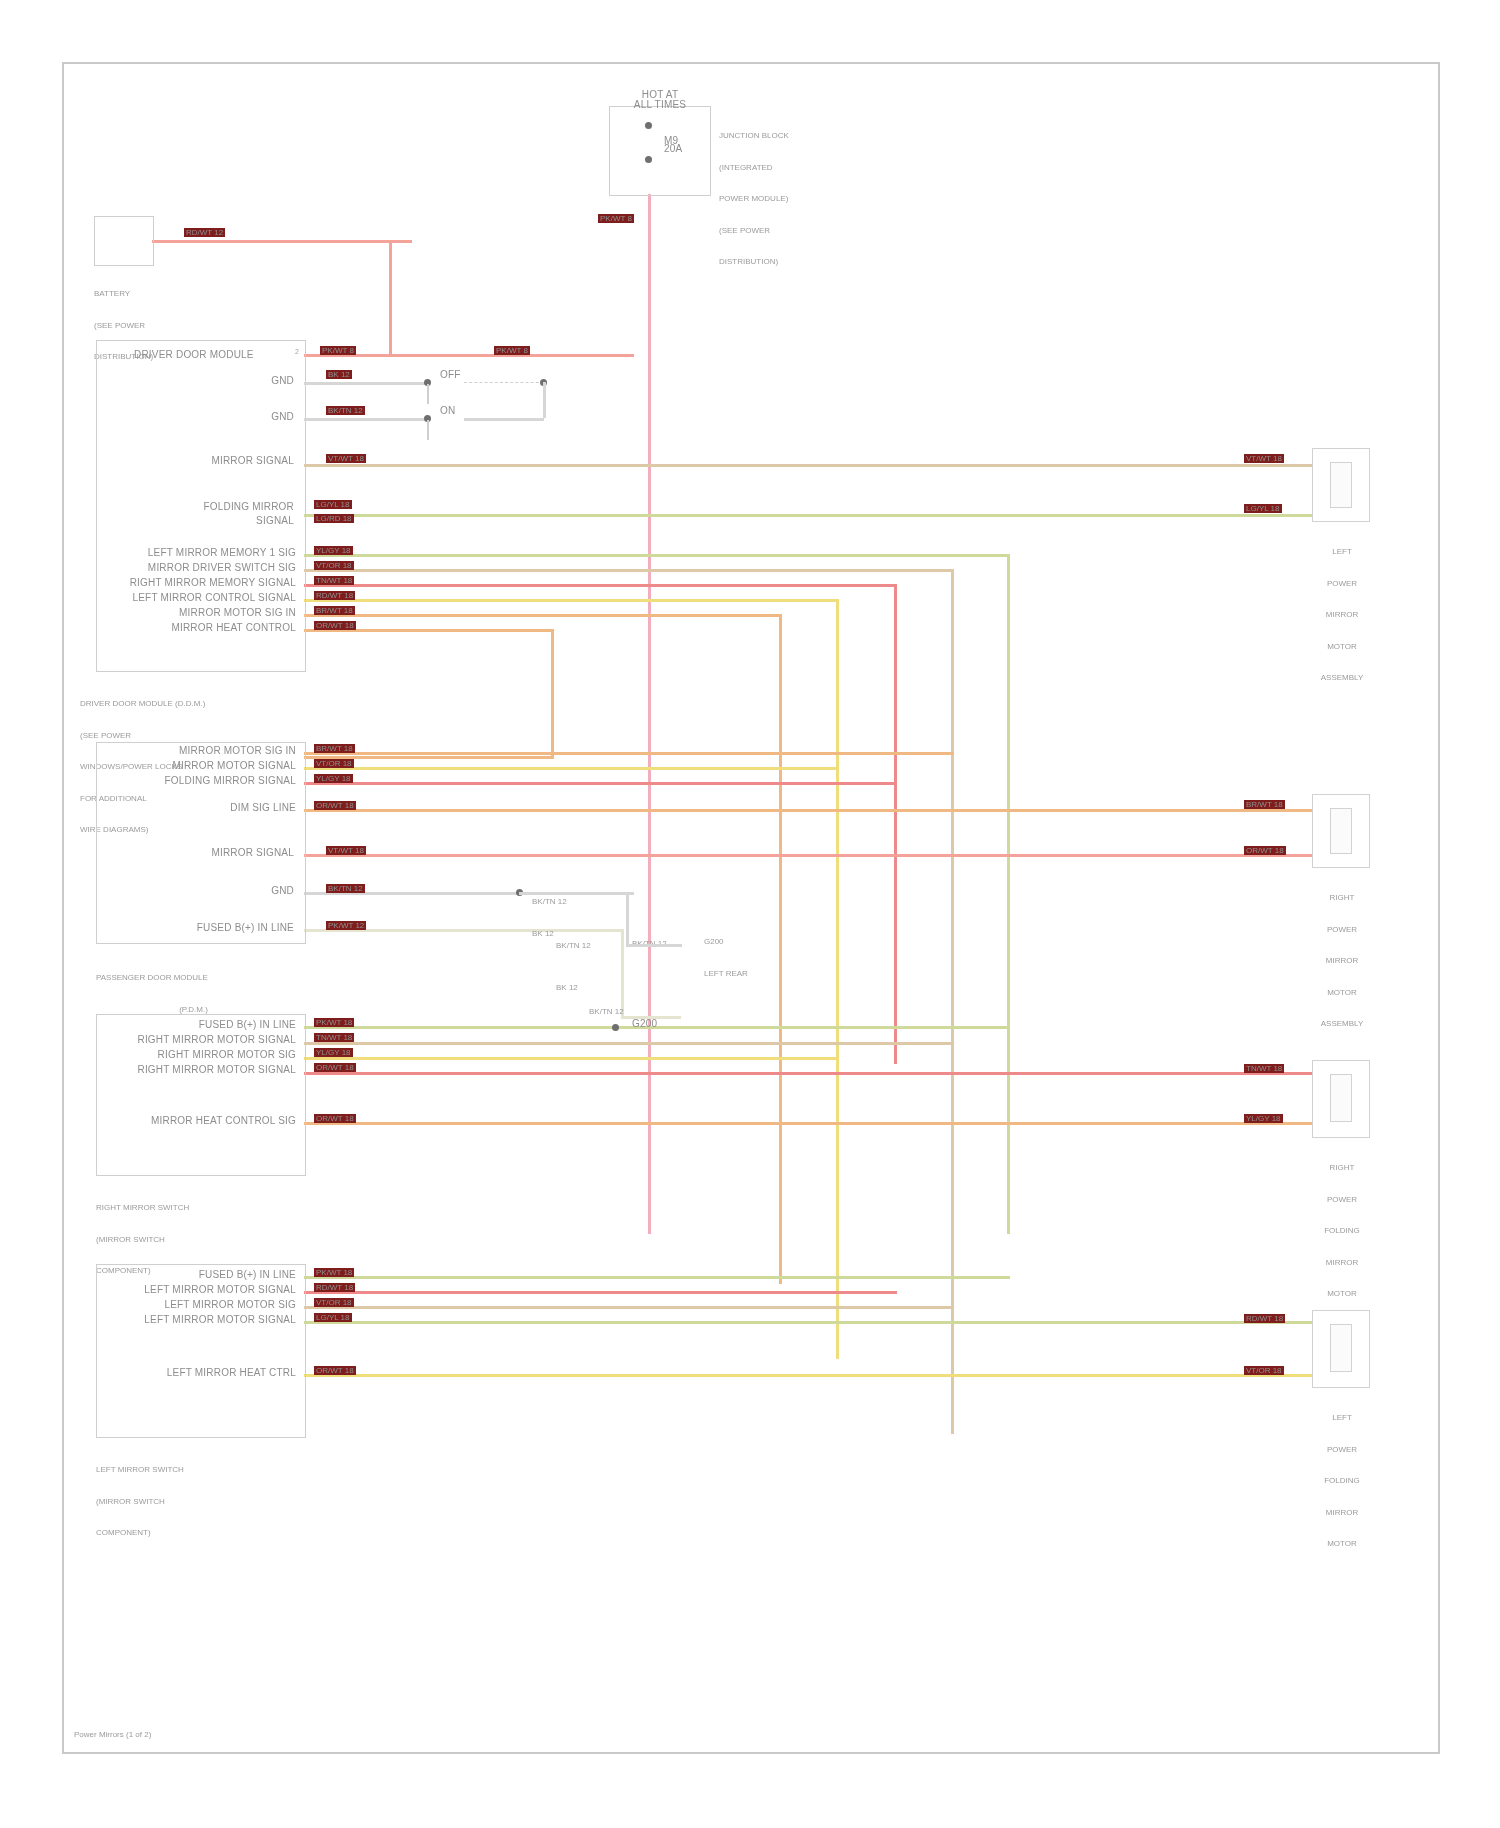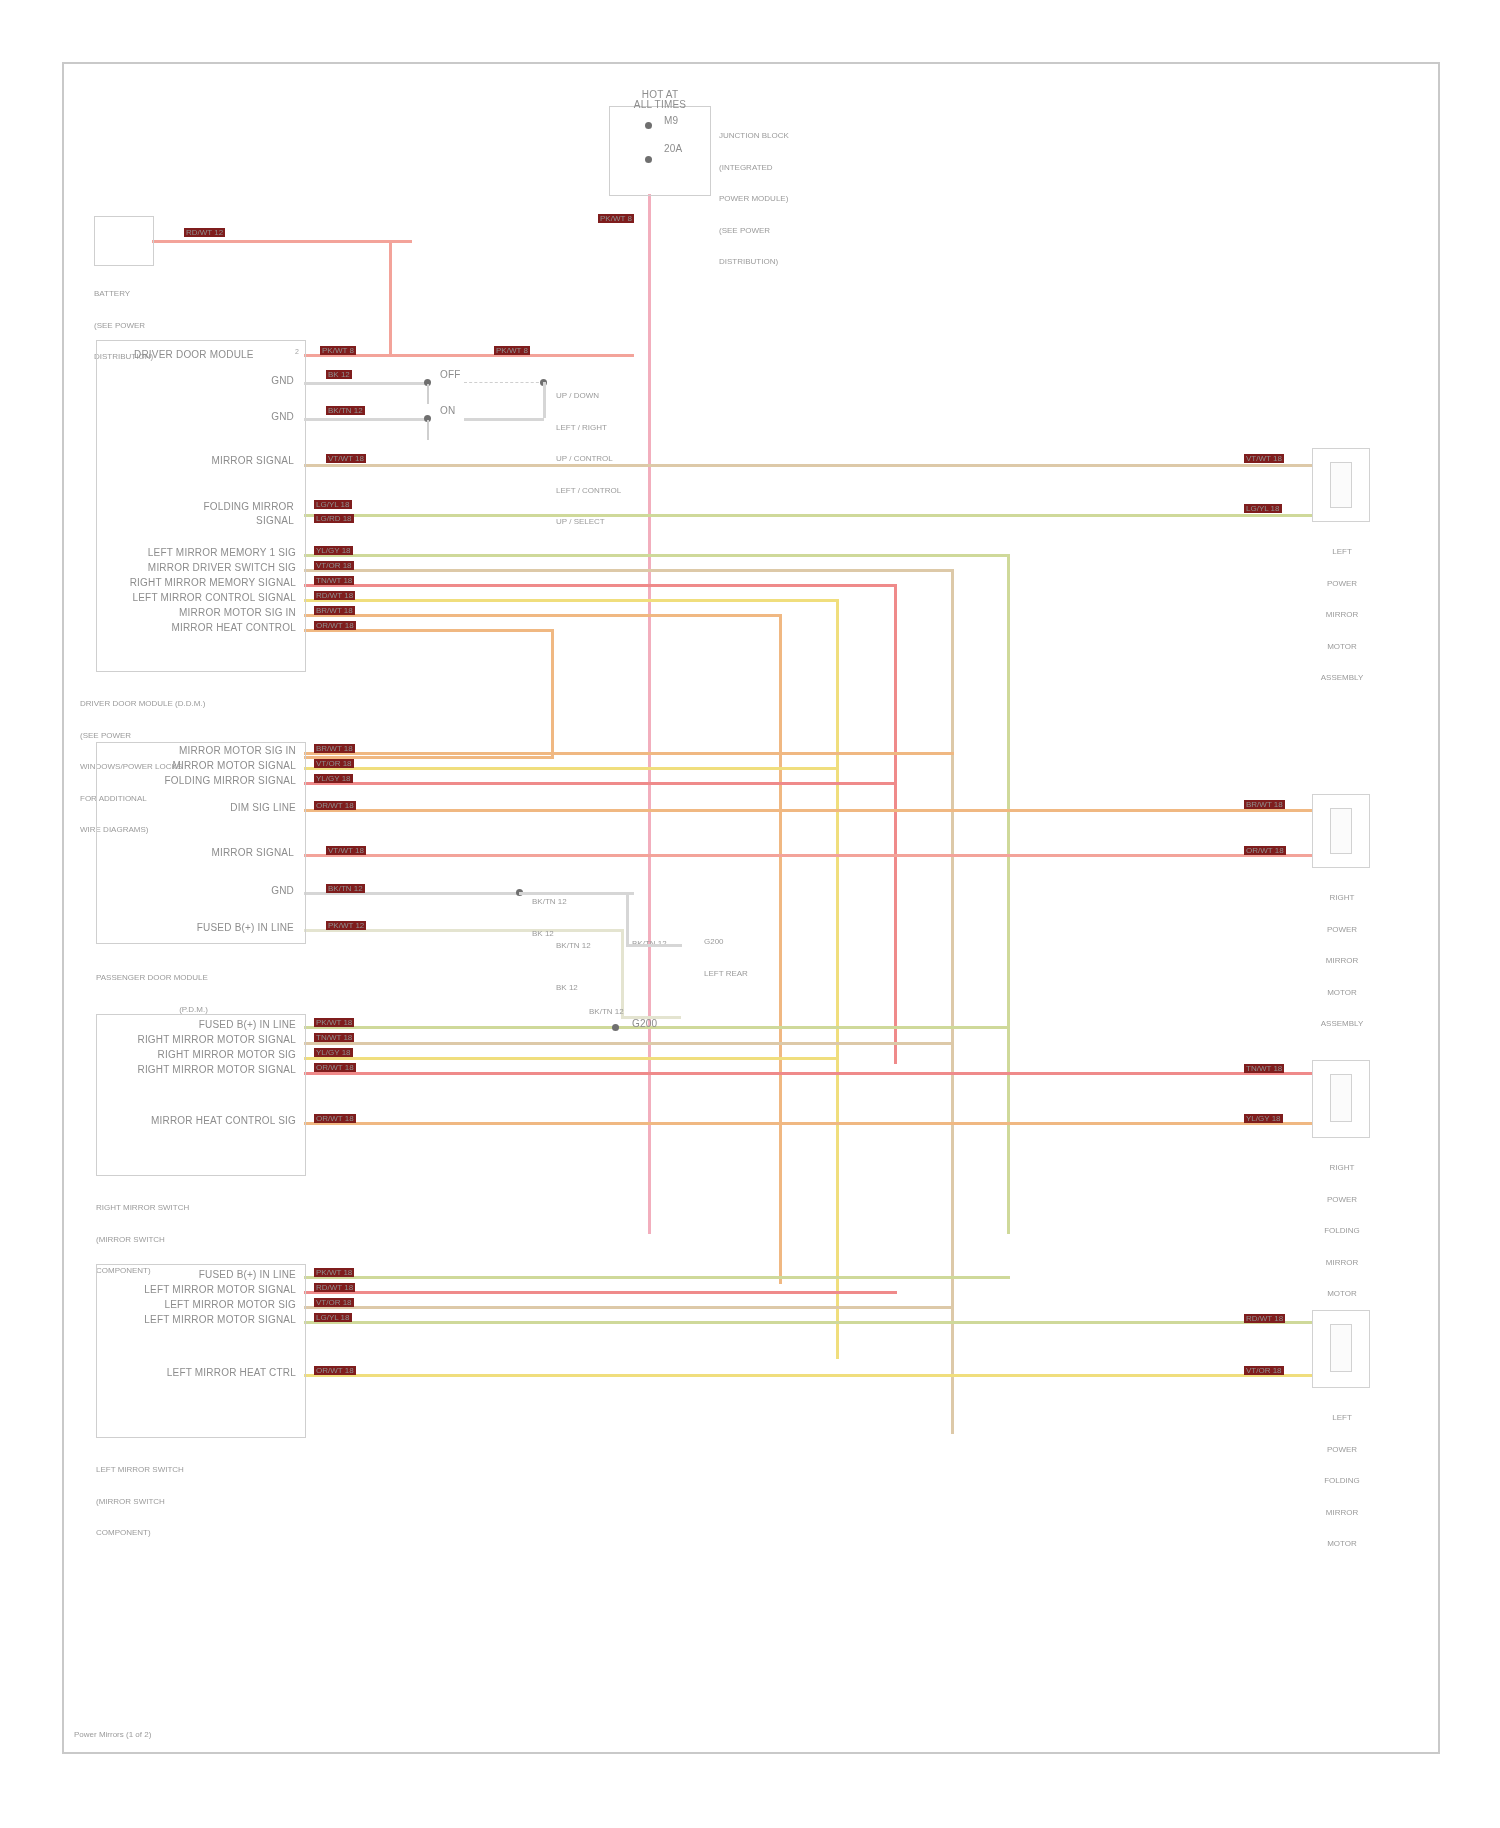--- a/index.html
+++ b/index.html
@@ -85,21 +85,21 @@
     <div class="wire h" style="left:240px;top:1310px;width:1010px;background:#f0de7d;"></div>
 
     <div class="box" style="left:545px;top:42px;width:100px;height:88px;"></div>
     <div class="lbl c" style="left:556px;top:26px;width:80px;">
       <span>HOT AT</span><br>
       <span>ALL TIMES</span>
     </div>
     <div class="dot" style="left:581px;top:58px;"></div>
     <div class="dot" style="left:581px;top:92px;"></div>
     <div class="lbl" style="left:600px;top:80px;">20A</div>
-    <div class="lbl" style="left:600px;top:52px;">M9</div>
+    <div class="lbl" style="left:600px;top:72px;">M9</div>
 
     <div class="cap" style="left:655px;top:46px;">
       <div>JUNCTION BLOCK</div>
       <div>(INTEGRATED</div>
       <div>POWER MODULE)</div>
       <div>(SEE POWER</div>
       <div>DISTRIBUTION)</div>
     </div>
     <div class="wlab" style="left:534px;top:150px;">PK/WT 8</div>
 
@@ -132,27 +132,20 @@
     <div class="swstub" style="left:363px;top:356px;height:20px;"></div>
 
     <div class="lbl" style="left:376px;top:306px;">OFF</div>
     <div class="lbl" style="left:376px;top:342px;">ON</div>
 
     <div class="dash" style="left:400px;top:318px;width:80px;"></div>
     <div class="dot" style="left:476px;top:315px;"></div>
     <div class="wire v" style="left:479px;top:318px;height:36px;background:#d6d6d6;"></div>
     <div class="wire h" style="left:400px;top:354px;width:80px;background:#d6d6d6;"></div>
 
-    <div class="cap" style="left:492px;top:306px;">
-      <div>UP / DOWN</div>
-      <div>LEFT / RIGHT</div>
-      <div>UP / CONTROL</div>
-      <div>LEFT / CONTROL</div>
-      <div>UP / SELECT</div>
-    </div>
 
     <div class="lbl r" style="left:110px;top:392px;width:120px;">MIRROR SIGNAL</div>
     <div class="wlab" style="left:262px;top:390px;">VT/WT 18</div>
 
     <div class="lbl r" style="left:110px;top:438px;width:120px;">FOLDING MIRROR</div>
     <div class="lbl r" style="left:110px;top:452px;width:120px;">SIGNAL</div>
     <div class="wlab" style="left:250px;top:436px;">LG/YL 18</div>
     <div class="wlab" style="left:250px;top:450px;">LG/RD 18</div>
 
     <div class="lbl r" style="left:62px;top:484px;width:170px;">LEFT MIRROR MEMORY 1 SIG</div>

